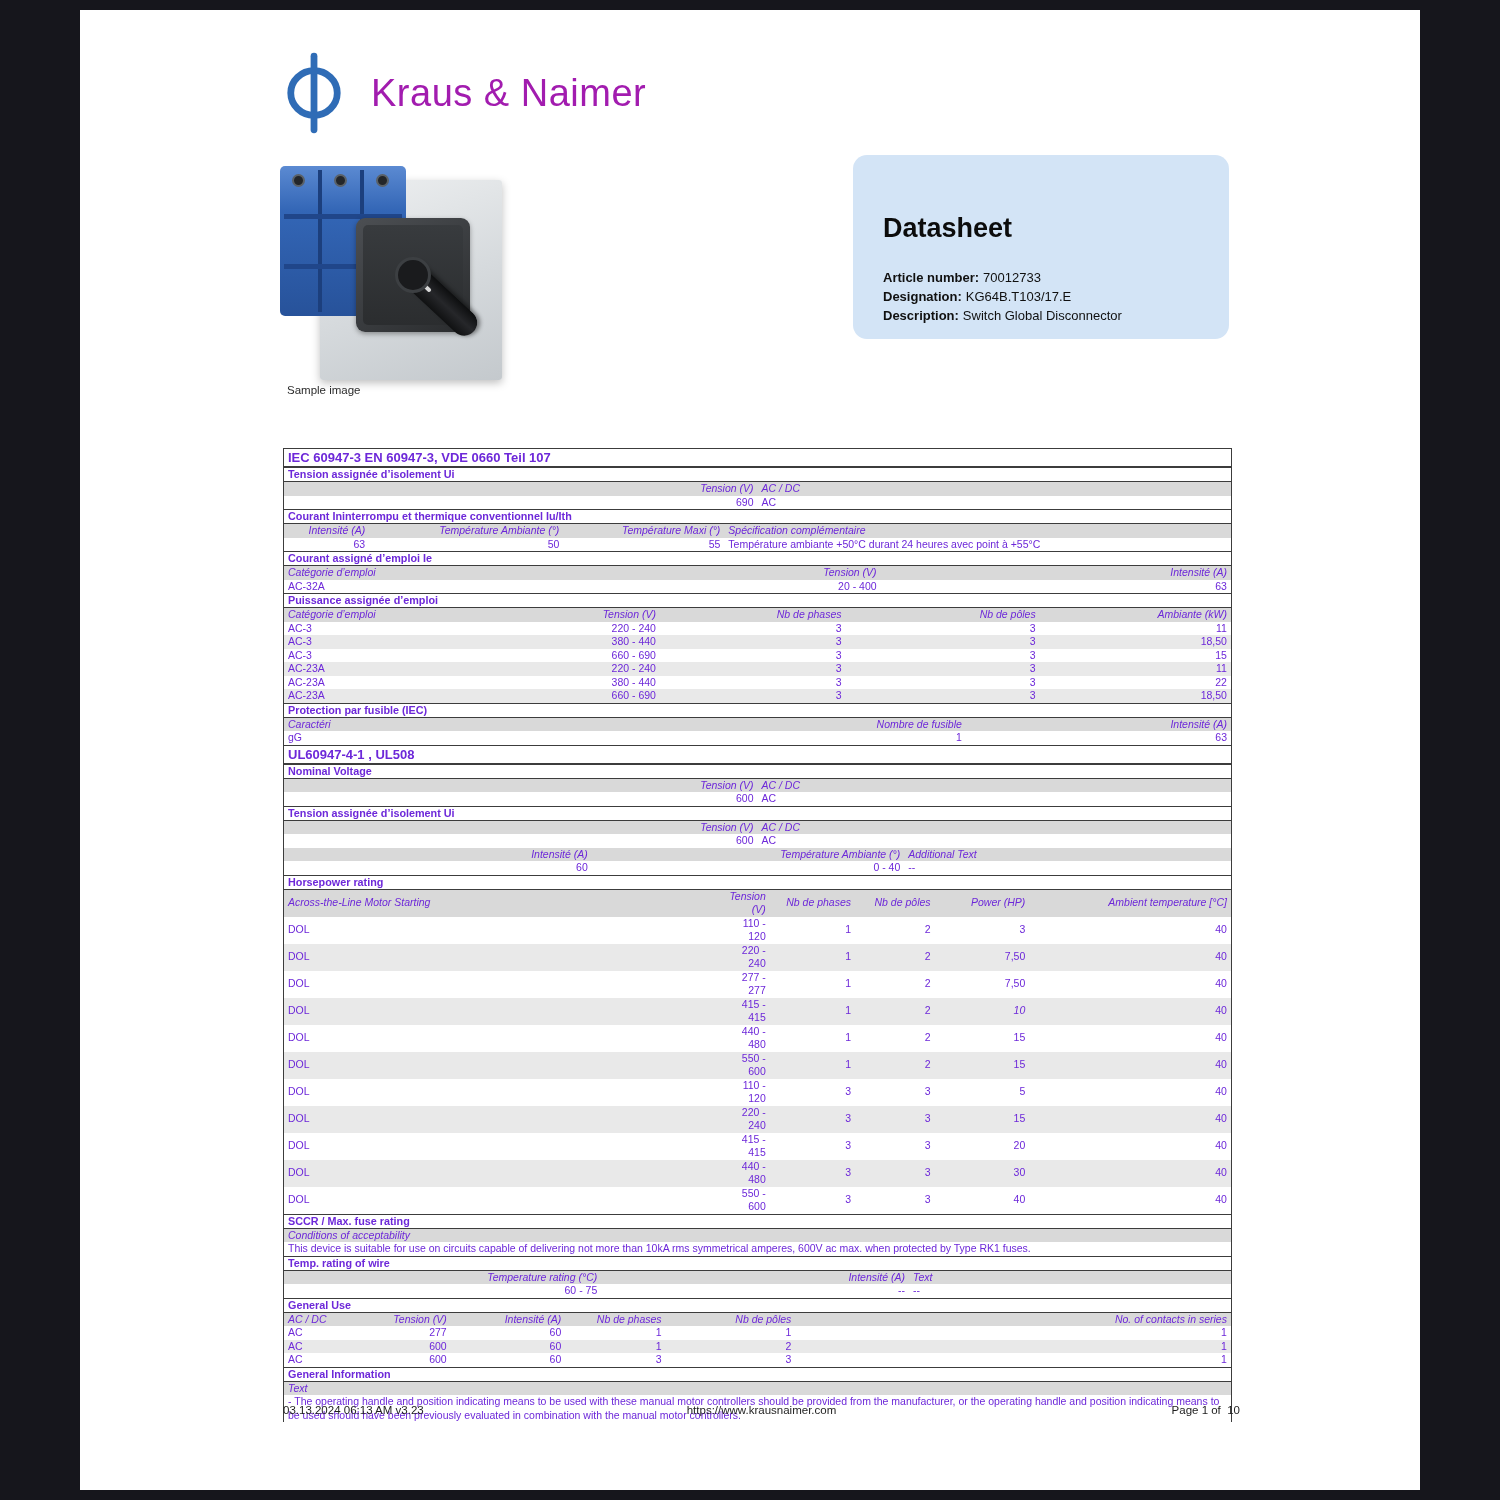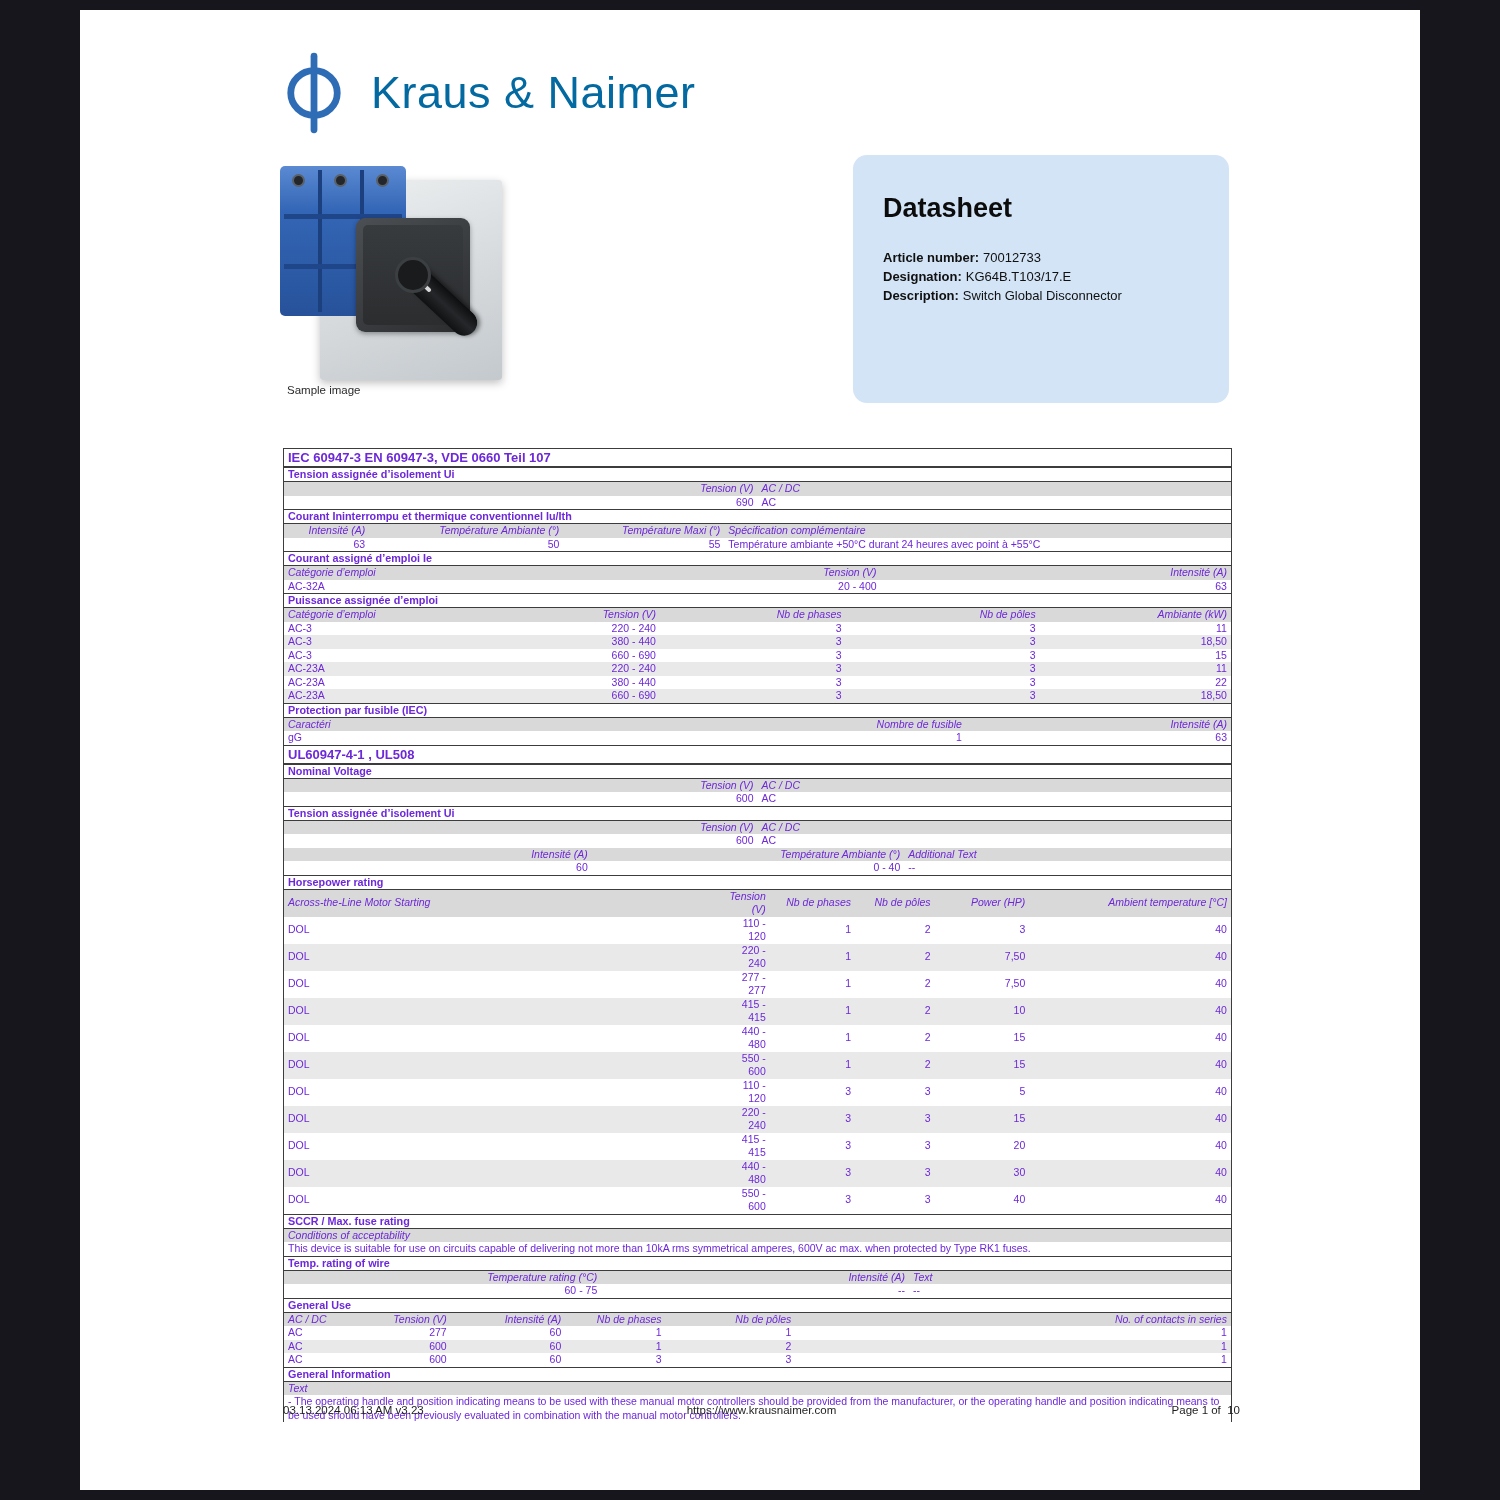--- a/index.html
+++ b/index.html
@@ -2,21 +2,21 @@
 <html><head>
 <meta charset="utf-8">
 <style>
   * { margin:0; padding:0; box-sizing:border-box; }
   body { font-family:"Liberation Sans", sans-serif; background:#16161c; }
   .screen { position:relative; width:1500px; height:1500px; background:#16161c; overflow:hidden; }
   .paper { position:absolute; left:80px; top:10px; width:1340px; height:1480px; background:#ffffff; }
 
   
   .logo { position:absolute; left:203px; top:42px; display:flex; align-items:center; gap:26px; }
-  .logo-text { font-size:45px; color:#0369a1; letter-spacing:.5px; }
+  .logo-text { font-size:38px; color:#a21caf; letter-spacing:.5px; }
 
   
   .product { position:absolute; left:198px; top:146px; width:232px; height:232px; }
   .pp-plate { position:absolute; left:42px; top:24px; width:182px; height:200px;
     background:linear-gradient(160deg,#eef0f1 0%,#d6dadd 55%,#c4c9cd 100%);
     border-radius:3px; box-shadow:0 3px 8px rgba(0,0,0,.25); }
   .pp-body { position:absolute; left:2px; top:10px; width:126px; height:150px;
     background:linear-gradient(180deg,#5b8ad2 0%,#3366b6 30%,#27529a 100%);
     border-radius:5px; }
   .pp-body .sep { position:absolute; top:4px; bottom:4px; width:4px; background:#1c3f7d; }
@@ -33,22 +33,22 @@
     background:linear-gradient(180deg,#383b3e,#2b2d2f); border-radius:5px; }
   .pp-hub { position:absolute; left:39px; top:39px; width:36px; height:36px; border-radius:50%;
     background:#1a1b1d; border:3px solid #3c3f42; }
   .pp-handle { position:absolute; left:44px; top:44px; width:26px; height:96px; border-radius:13px;
     background:linear-gradient(90deg,#101112,#26272a 50%,#0d0e0f); transform-origin:13px 13px;
     transform:rotate(-47deg); box-shadow:2px 2px 4px rgba(0,0,0,.45); }
   .pp-handle i { position:absolute; left:11px; top:7px; width:4px; height:30px; background:#d8d8d8; border-radius:2px; }
   .caption { position:absolute; left:207px; top:374px; font-size:11.5px; color:#2b2b2b; }
 
   
-  .ds-box { position:absolute; left:773px; top:145px; width:376px; height:248px;
-    background:#d3e4f6; border-radius:14px; padding:38px 30px; }
+  .ds-box { position:absolute; left:773px; top:145px; width:376px; height:184px;
+    background:#d3e4f6; border-radius:14px; padding:58px 30px; }
   .ds-title { font-size:27px; font-weight:bold; color:#0c0c0c; margin-bottom:24px; }
   .ds-field { font-size:13px; line-height:19px; color:#101010; }
   .ds-label { font-weight:bold; margin-right:4px; }
 
   
   .spec-table { position:absolute; left:203px; top:438px; width:949px;
     border-left:1px solid #3c3c3c; border-right:1px solid #3c3c3c; color:#6d28d9; }
   .trow { display:flex; align-items:center; }
   .title-row { font-weight:bold; font-size:13px; height:19px; line-height:19px; padding:0 4px;
     border-top:1px solid #3c3c3c; border-bottom:1px solid #3c3c3c; }
@@ -269,21 +269,21 @@
           <div class="tcell ar" style="width: 9%;">1</div>
           <div class="tcell ar" style="width: 8.4%;">2</div>
           <div class="tcell ar" style="width: 10%;">7,50</div>
           <div class="tcell ar" style="width: 21.3%;">40</div>
         </div>
         <div class="trow data-row stripe">
           <div class="tcell al" style="width: 46%;">DOL</div>
           <div class="tcell ar" style="width: 5.3%;">415 - 415</div>
           <div class="tcell ar" style="width: 9%;">1</div>
           <div class="tcell ar" style="width: 8.4%;">2</div>
-          <div class="tcell ar" style="width: 10%;">10</div>
+          <div class="tcell ar" style="width: 10%; font-style: italic;">10</div>
           <div class="tcell ar" style="width: 21.3%;">40</div>
         </div>
         <div class="trow data-row">
           <div class="tcell al" style="width: 46%;">DOL</div>
           <div class="tcell ar" style="width: 5.3%;">440 - 480</div>
           <div class="tcell ar" style="width: 9%;">1</div>
           <div class="tcell ar" style="width: 8.4%;">2</div>
           <div class="tcell ar" style="width: 10%;">15</div>
           <div class="tcell ar" style="width: 21.3%;">40</div>
         </div>

